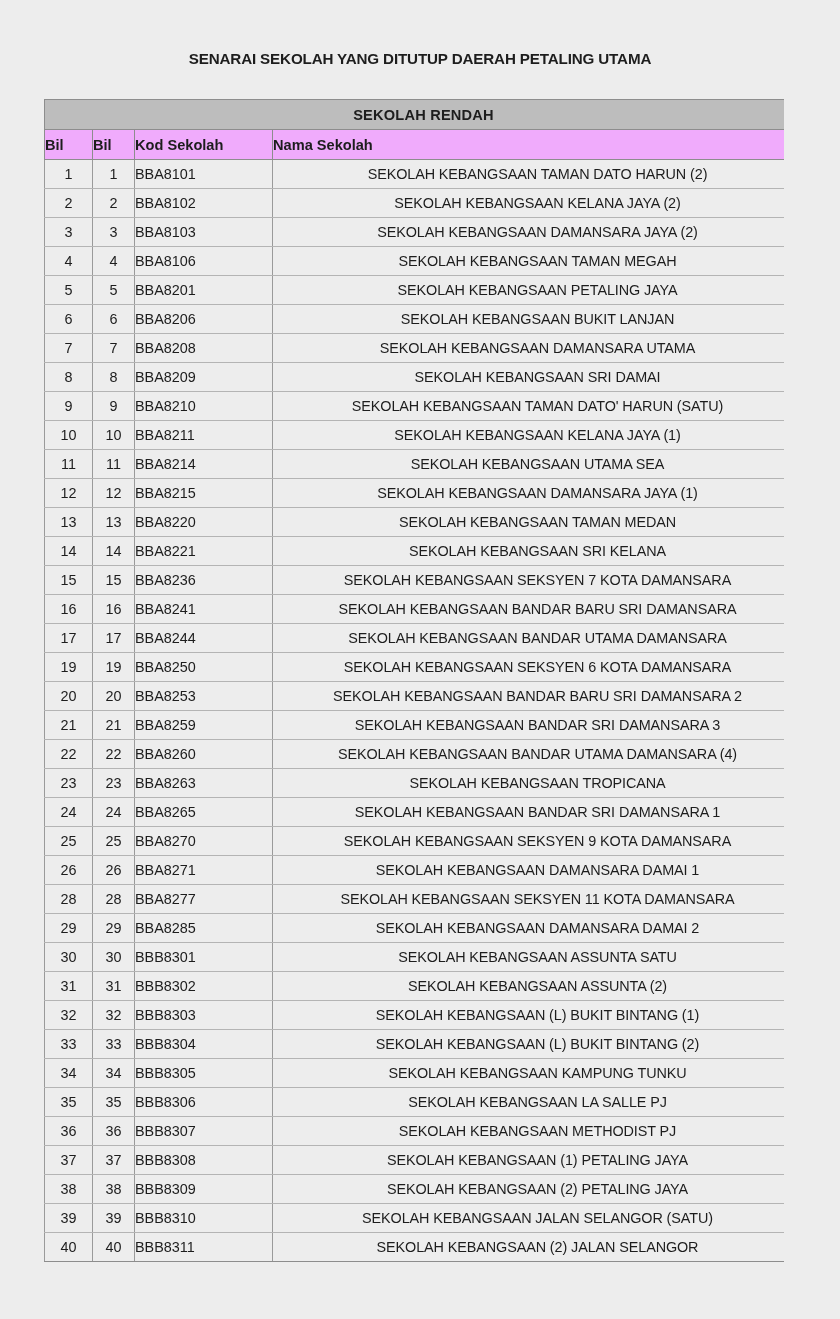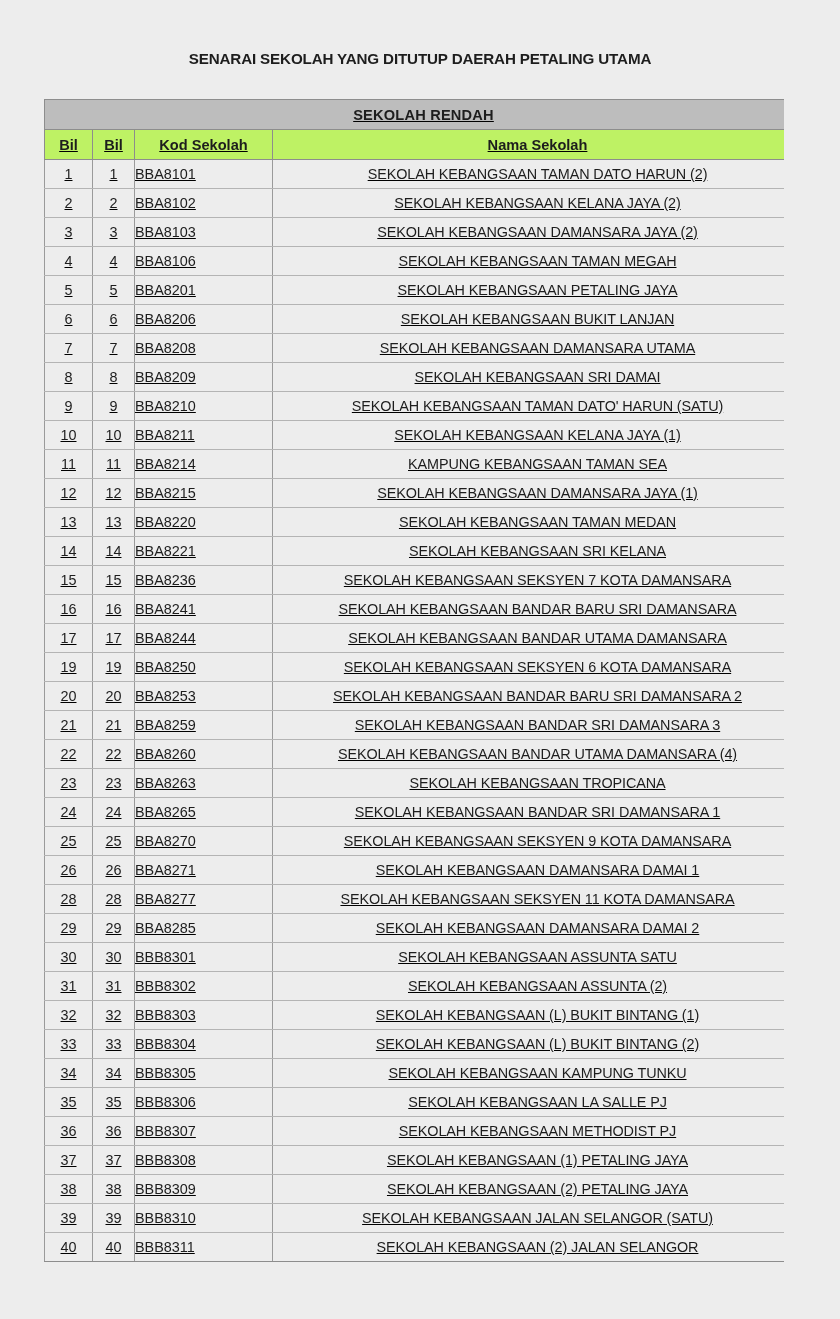--- a/index.html
+++ b/index.html
@@ -35,21 +35,20 @@
     position: absolute;
     top: 99px;
     left: 44px;
     width: 758px;
   }
   table.sekolah {
     width: 758px;
     border-collapse: collapse;
     table-layout: fixed;
     background: #ededed;
-    text-decoration: underline;
   }
   table.sekolah td,
   table.sekolah th {
     border: 1px solid #9a9a9a;
     background: #ededed;
     padding: 0;
     color: #1d1d1d;
     font-weight: normal;
   }
   
@@ -64,22 +63,22 @@
     text-align: center;
     font-size: 14.6px;
     font-weight: bold;
     letter-spacing: 0.2px;
     border-color: #8d8d8d;
   }
   tr.head-row th {
     height: 29px;
     font-size: 14.6px;
     font-weight: bold;
-    text-align: center;
-    background: #bef264;
+    text-align: left;
+    background: #f0abfc;
     border-color: #8d8d8d;
   }
   tr.data-row td {
     height: 28px;
     font-size: 14.4px;
     border-left-color: #9a9a9a;
     border-right-color: #9a9a9a;
     border-top-color: #b4b4b4;
     border-bottom-color: #b4b4b4;
   }
@@ -187,21 +186,21 @@
           <tr class="data-row">
             <td class="cell-bil">10</td>
             <td class="cell-bil">10</td>
             <td class="cell-kod">BBA8211</td>
             <td class="cell-nama">SEKOLAH KEBANGSAAN KELANA JAYA (1)</td>
           </tr>
           <tr class="data-row">
             <td class="cell-bil">11</td>
             <td class="cell-bil">11</td>
             <td class="cell-kod">BBA8214</td>
-            <td class="cell-nama">KAMPUNG KEBANGSAAN TAMAN SEA</td>
+            <td class="cell-nama">SEKOLAH KEBANGSAAN UTAMA SEA</td>
           </tr>
           <tr class="data-row">
             <td class="cell-bil">12</td>
             <td class="cell-bil">12</td>
             <td class="cell-kod">BBA8215</td>
             <td class="cell-nama">SEKOLAH KEBANGSAAN DAMANSARA JAYA (1)</td>
           </tr>
           <tr class="data-row">
             <td class="cell-bil">13</td>
             <td class="cell-bil">13</td>

